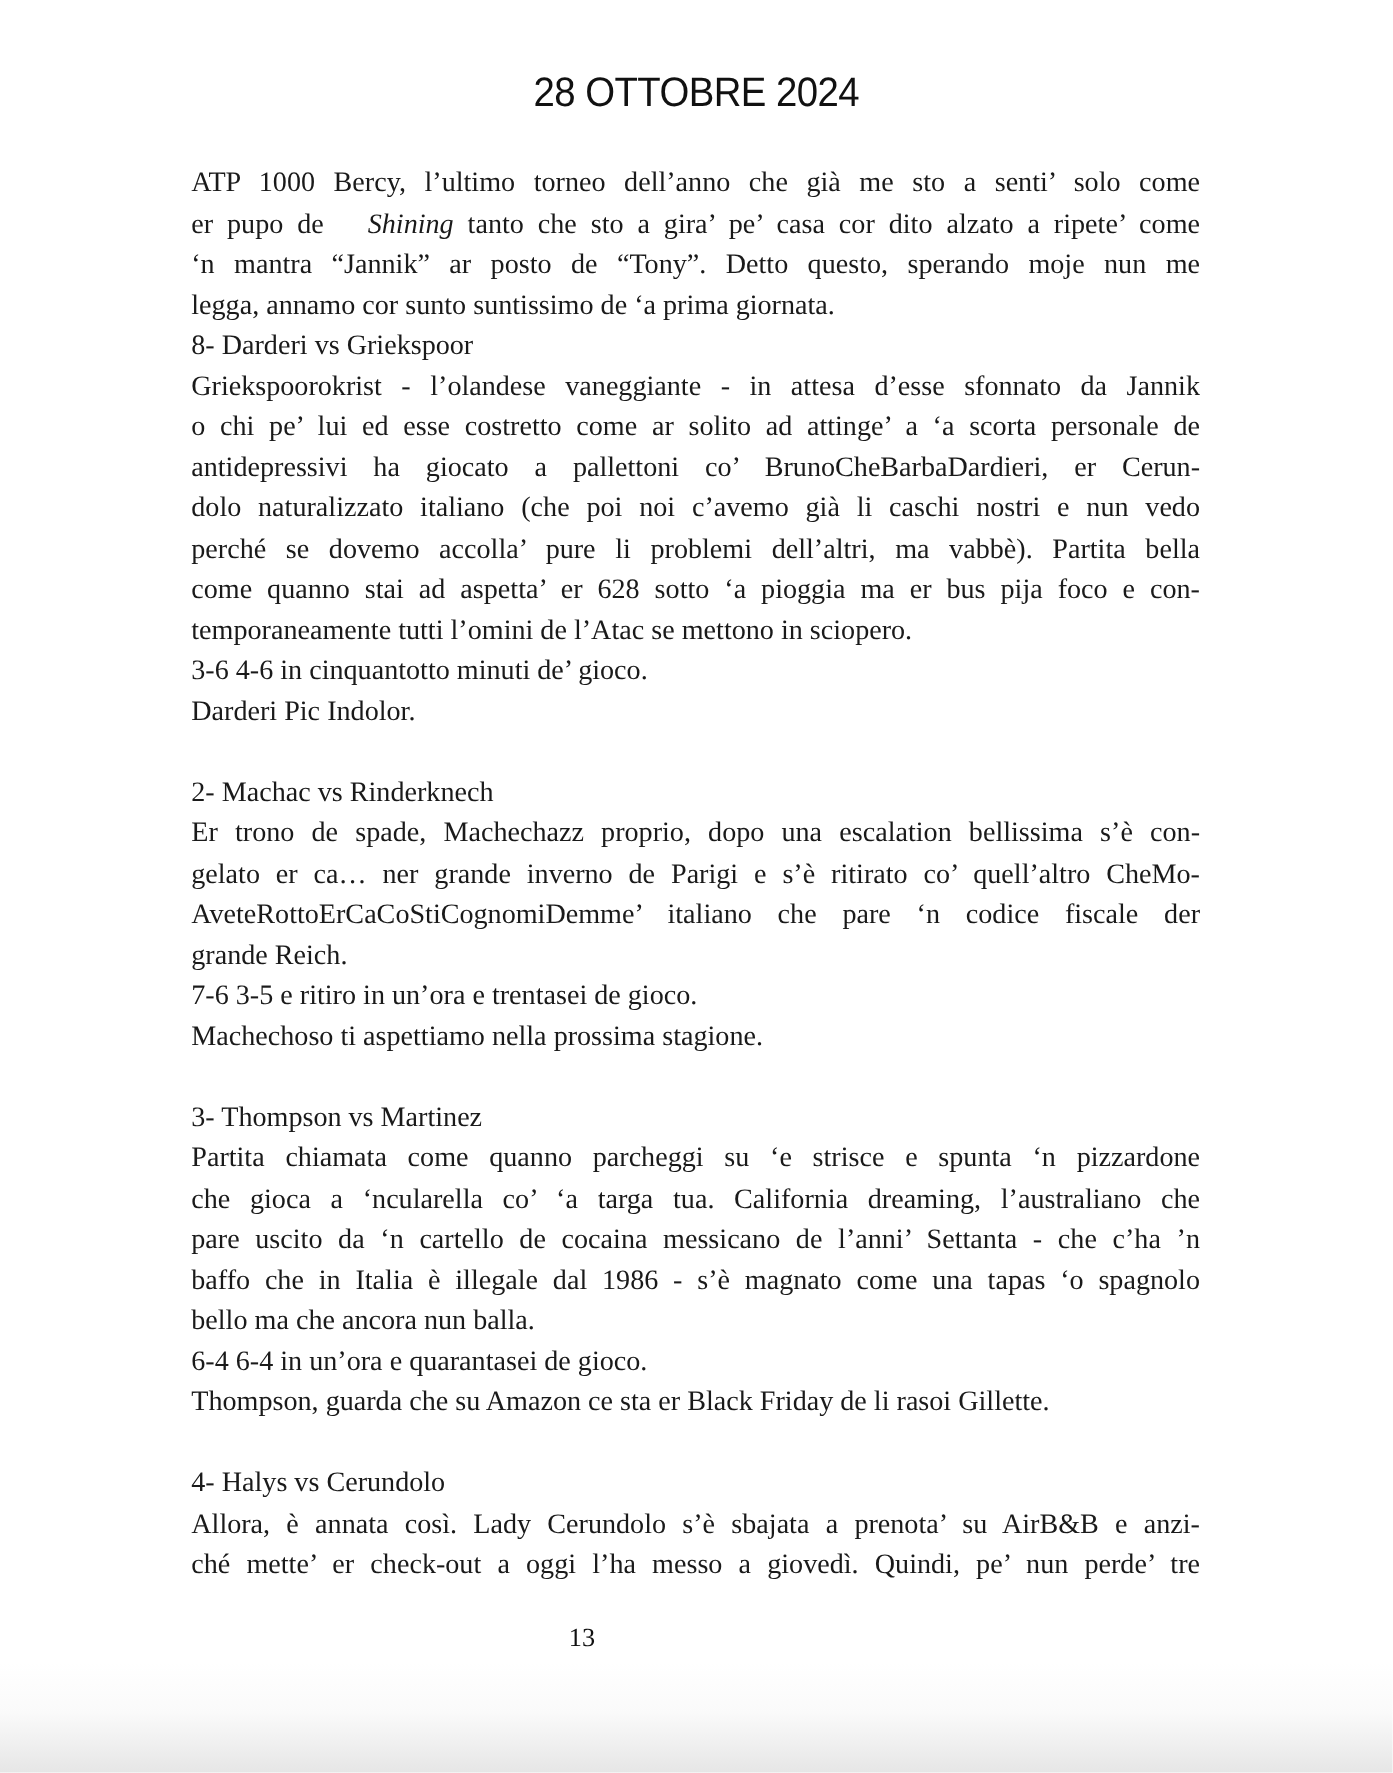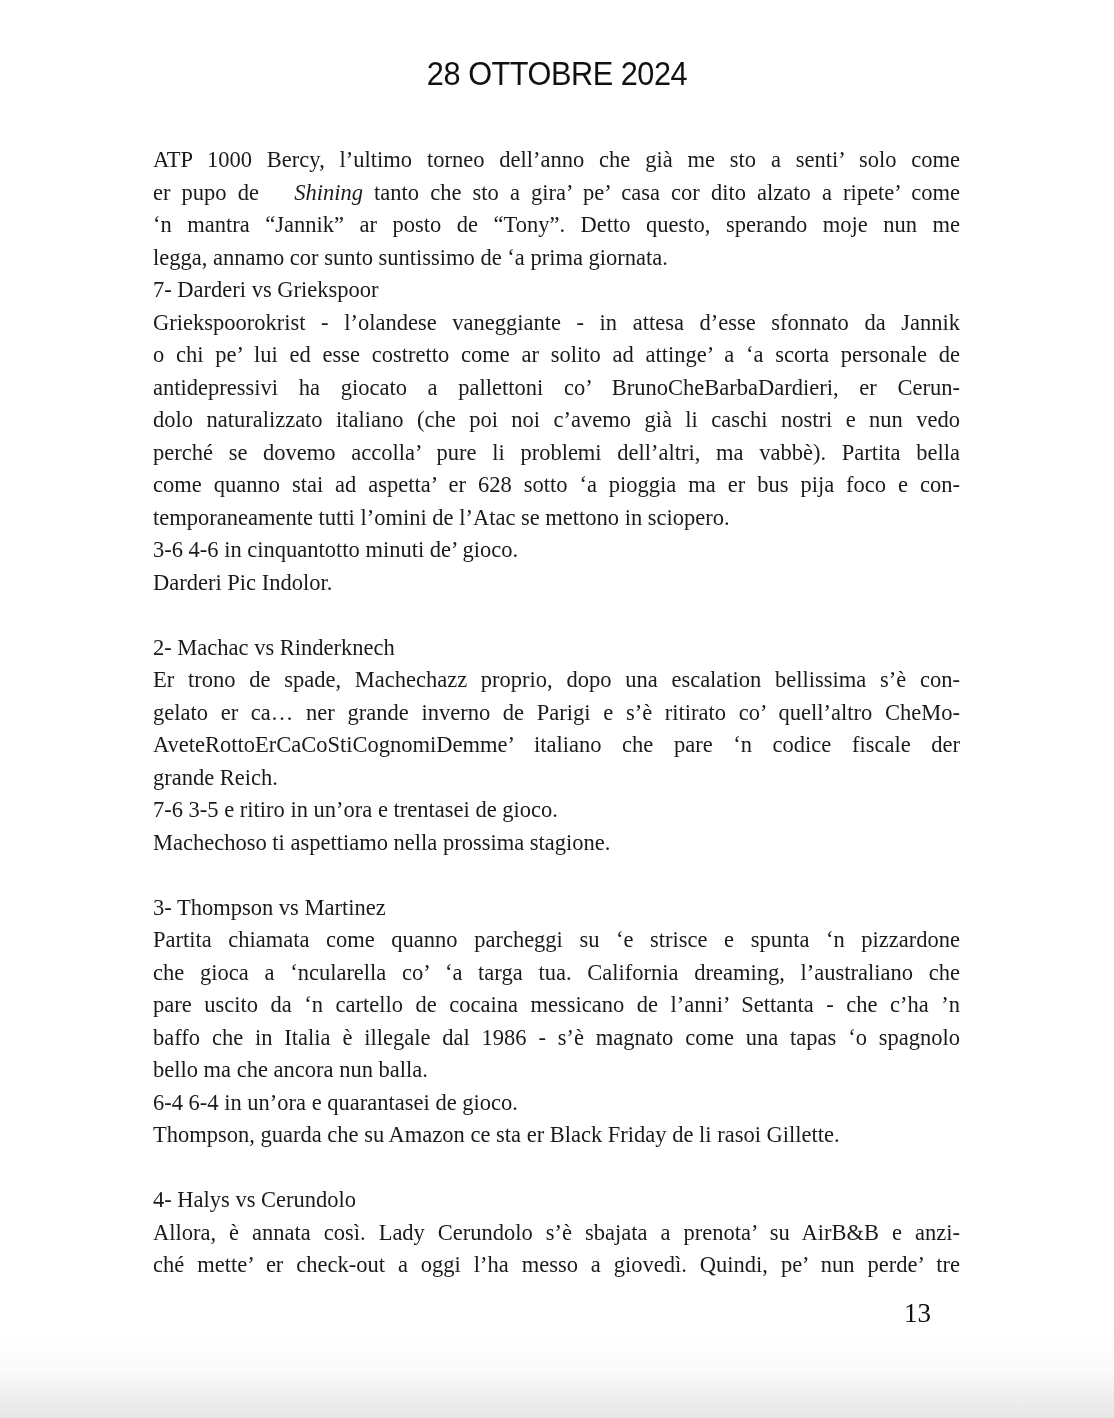--- a/index.html
+++ b/index.html
@@ -25,21 +25,21 @@
       letter-spacing: -0.5px;
       transform: scaleX(0.93);
       transform-origin: center;
       color: #111111;
       line-height: 44px;
     }
     .body-text {
       position: absolute;
       left: 153px;
       width: 807px;
-      top: 144px;
+      top: 130px;
       font-family: "Liberation Serif", serif;
       font-size: 22.5px;
       line-height: 32.5px;
       color: #1a1a1a;
       text-align: justify;
       hyphens: manual;
     }
     .line {
       display: block;
       white-space: nowrap;
@@ -56,44 +56,44 @@
     }
     .blank {
       display: block;
       height: 32.5px;
     }
     .page-number {
       position: absolute;
       left: 0;
       width: 931px;
       top: 1298px;
-      text-align: right;
+      text-align: center;
       font-family: "Liberation Serif", serif;
-      font-size: 27px;
+      font-size: 21px;
       color: #111111;
     }
     em { font-style: italic; margin-left: 24px; }
   </style>
 </head>
 <body>
 
 <div>
   <h1 class="page-title" style="margin:0;font-weight:normal;">28 OTTOBRE 2024</h1>
 
   <div class="body-text">
 
     <div>
       <span class="line j">ATP 1000 Bercy, l’ultimo torneo dell’anno che già me sto a senti’ solo come</span>
       <span class="line j"><span>er pupo de </span><em>Shining</em><span> tanto che sto a gira’ pe’ casa cor dito alzato a ripete’ come</span></span>
       <span class="line j">‘n mantra “Jannik” ar posto de “Tony”. Detto questo, sperando moje nun me</span>
       <span class="line l">legga, annamo cor sunto suntissimo de ‘a prima giornata.</span>
     </div>
 
     <div>
-      <span class="line l">7- Darderi vs Griekspoor</span>
+      <span class="line l">8- Darderi vs Griekspoor</span>
       <span class="line j">Griekspoorokrist - l’olandese vaneggiante - in attesa d’esse sfonnato da Jannik</span>
       <span class="line j">o chi pe’ lui ed esse costretto come ar solito ad attinge’ a ‘a scorta personale de</span>
       <span class="line j">antidepressivi ha giocato a pallettoni co’ BrunoCheBarbaDardieri, er Cerun-</span>
       <span class="line j">dolo naturalizzato italiano (che poi noi c’avemo già li caschi nostri e nun vedo</span>
       <span class="line j">perché se dovemo accolla’ pure li problemi dell’altri, ma vabbè). Partita bella</span>
       <span class="line j">come quanno stai ad aspetta’ er 628 sotto ‘a pioggia ma er bus pija foco e con-</span>
       <span class="line l">temporaneamente tutti l’omini de l’Atac se mettono in sciopero.</span>
       <span class="line l">3-6 4-6 in cinquantotto minuti de’ gioco.</span>
       <span class="line l">Darderi Pic Indolor.</span>
     </div>

